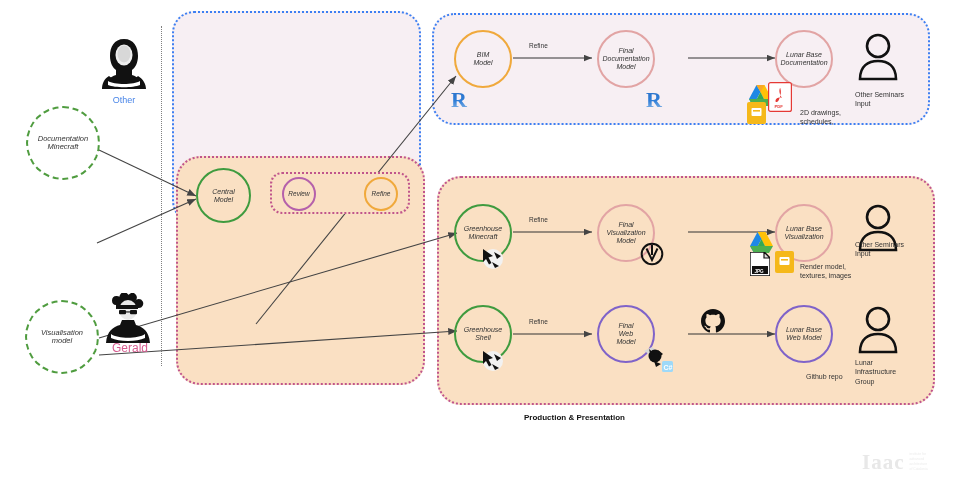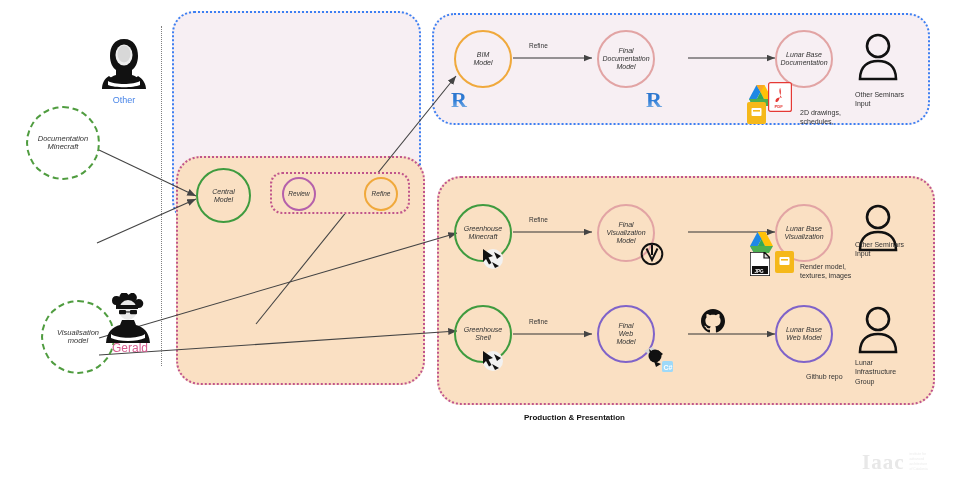--- a/index.html
+++ b/index.html
@@ -120,21 +120,21 @@
   </svg>
 
   <div class="circ circ-dash-green" style="left:26px;top:106px;width:74px;height:74px;">
     <div>
       <span>Documentation</span>
       <span>Minecraft</span>
     </div>
   </div>
 
 
-  <div class="circ circ-dash-green" style="left:41px;top:300px;width:74px;height:74px;">
+  <div class="circ circ-dash-green" style="left:25px;top:300px;width:74px;height:74px;">
     <div>
       <span>Visualisation</span>
       <span>model</span>
     </div>
   </div>
 
   <div class="avatar" style="left:100px;top:35px;width:48px;height:56px;">
     <svg width="48" height="56" viewBox="0 0 48 56">
       <path d="M24,4 C14,4 10,12 10,21 C10,28 13,33 16,35 L16,40 C10,42 4,46 3,54 L45,54 C44,46 38,42 32,40 L32,35 C35,33 38,28 38,21 C38,12 34,4 24,4 Z" fill="#111"></path>
       <ellipse cx="24" cy="20" rx="8.5" ry="10.5" fill="#efefef"></ellipse>

